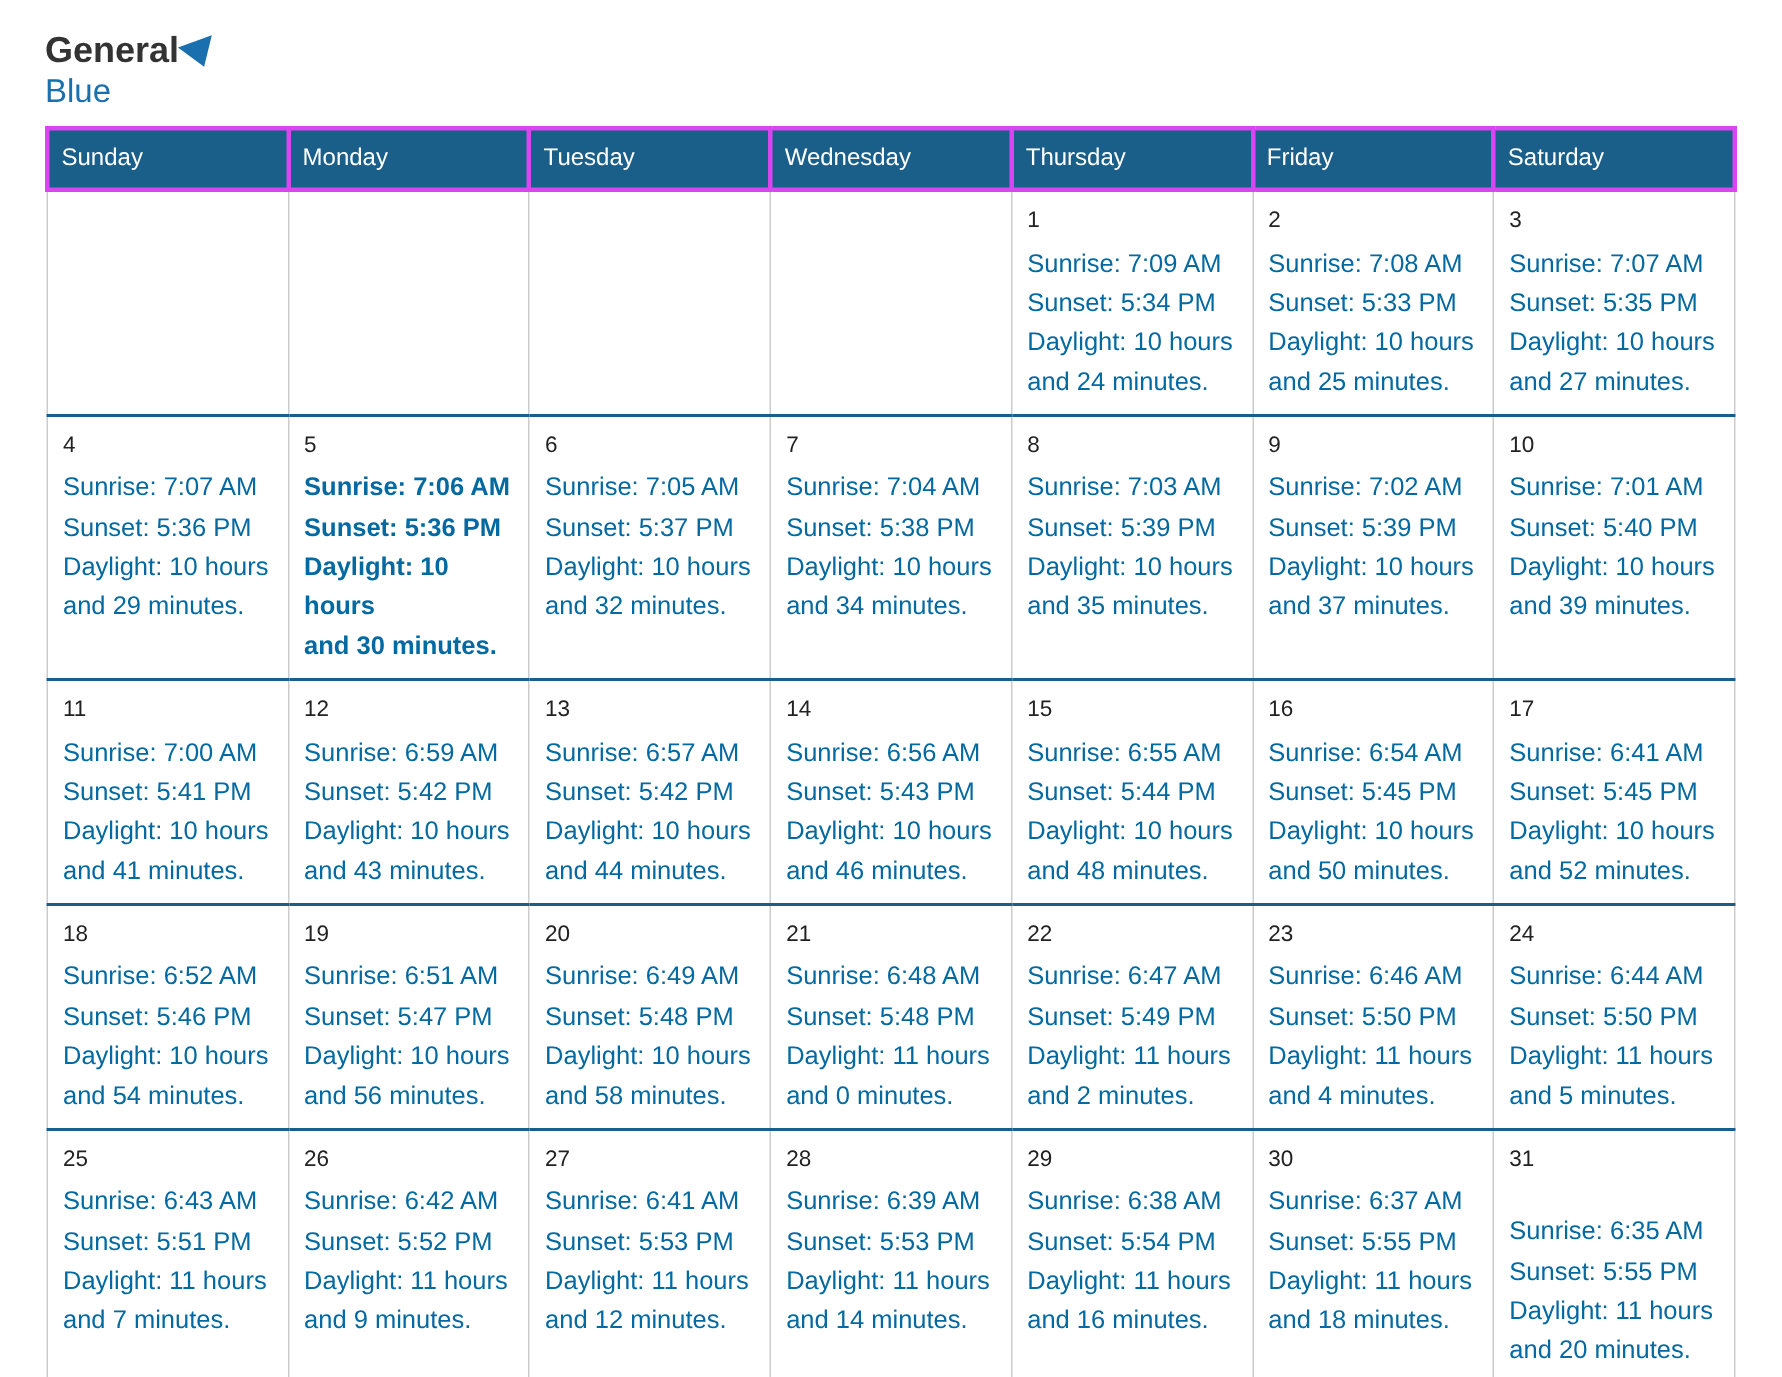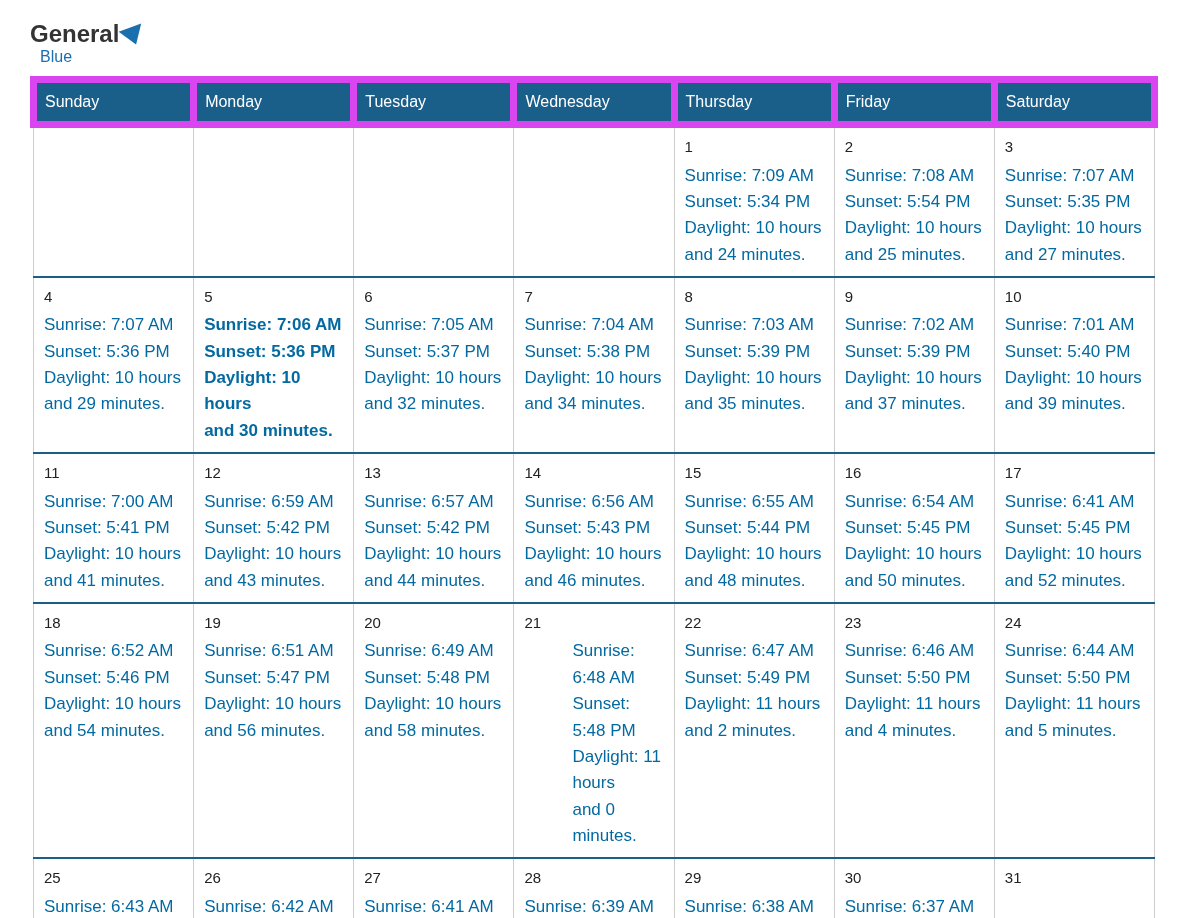--- a/index.html
+++ b/index.html
@@ -34,24 +34,24 @@
       height: 0;
       border-left: 12px solid transparent;
       border-right: 12px solid transparent;
       border-top: 18px solid #1a6faf;
       margin-left: 2px;
       margin-top: 4px;
       transform: rotate(-20deg);
       display: inline-block;
     }
     .logo-sub {
-      font-size: 16px;
+      font-size: 22px;
       color: #1a6faf;
       font-weight: normal;
-      margin-left: 10px;
+      margin-left: 0;
     }
     .title-area {
       text-align: right;
     }
     .month-year {
       font-size: 52px;
       font-weight: bold;
       color: #333;
       line-height: 1.1;
     }
@@ -65,21 +65,21 @@
       border-collapse: collapse;
       margin-top: 10px;
     }
     .calendar th {
       background-color: #1a5f8a;
       color: #fff;
       padding: 10px 8px;
       font-size: 16px;
       font-weight: normal;
       text-align: left;
-      border: 7px solid #d946ef;
+      border: 3px solid #d946ef;
     }
     .calendar td {
       vertical-align: top;
       padding: 8px 10px;
       border: 1px solid #ccc;
       width: 14.28%;
       min-height: 100px;
       font-size: 13px;
       color: #333;
       line-height: 1.5;
@@ -140,21 +140,21 @@
         <td>
           <div class="day-number">1</div>
           <div class="day-info" style="white-space: pre-line;">Sunrise: 7:09 AM
 Sunset: 5:34 PM
 Daylight: 10 hours
 and 24 minutes.</div>
         </td>
         <td>
           <div class="day-number">2</div>
           <div class="day-info" style="white-space: pre-line;">Sunrise: 7:08 AM
-Sunset: 5:54 PM
+Sunset: 5:33 PM
 Daylight: 10 hours
 and 25 minutes.</div>
         </td>
         <td>
           <div class="day-number">3</div>
           <div class="day-info" style="white-space: pre-line;">Sunrise: 7:07 AM
 Sunset: 5:35 PM
 Daylight: 10 hours
 and 27 minutes.</div>
         </td>
@@ -278,21 +278,21 @@
         </td>
         <td>
           <div class="day-number">20</div>
           <div class="day-info" style="white-space: pre-line;">Sunrise: 6:49 AM
 Sunset: 5:48 PM
 Daylight: 10 hours
 and 58 minutes.</div>
         </td>
         <td>
           <div class="day-number">21</div>
-          <div class="day-info" style="white-space: pre-line; margin-left: 48px;">Sunrise: 6:48 AM
+          <div class="day-info" style="white-space: pre-line;">Sunrise: 6:48 AM
 Sunset: 5:48 PM
 Daylight: 11 hours
 and 0 minutes.</div>
         </td>
         <td>
           <div class="day-number">22</div>
           <div class="day-info" style="white-space: pre-line;">Sunrise: 6:47 AM
 Sunset: 5:49 PM
 Daylight: 11 hours
 and 2 minutes.</div>

